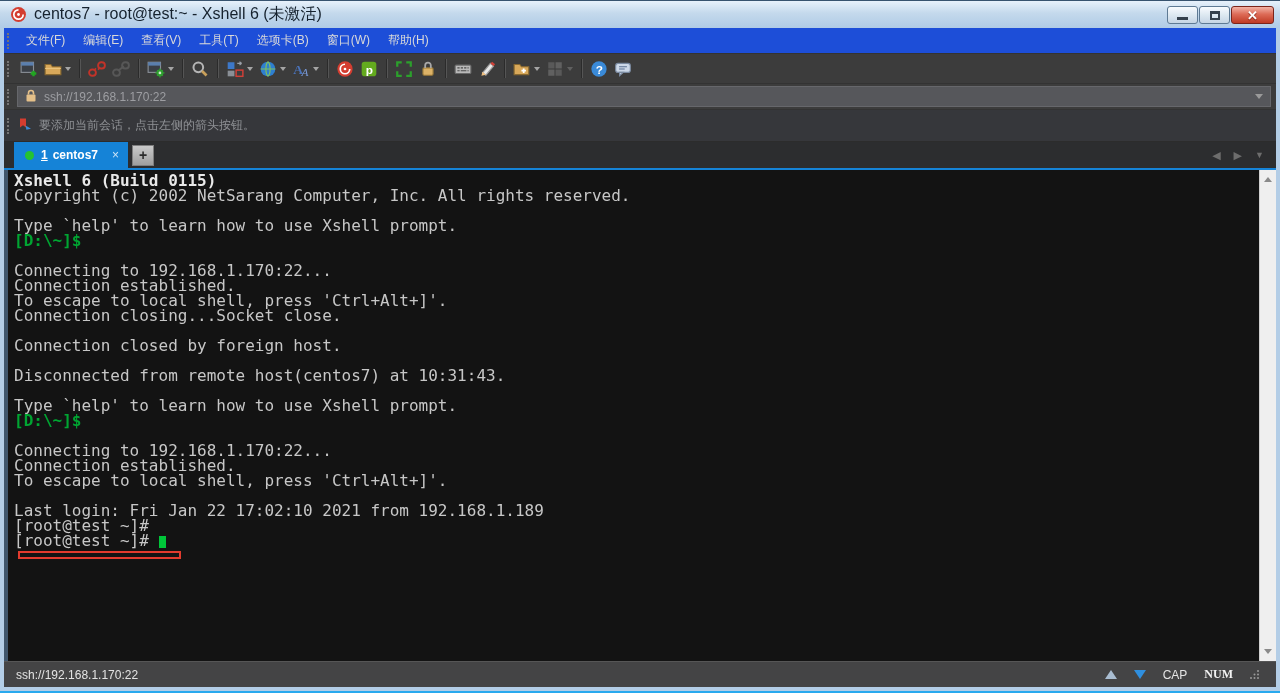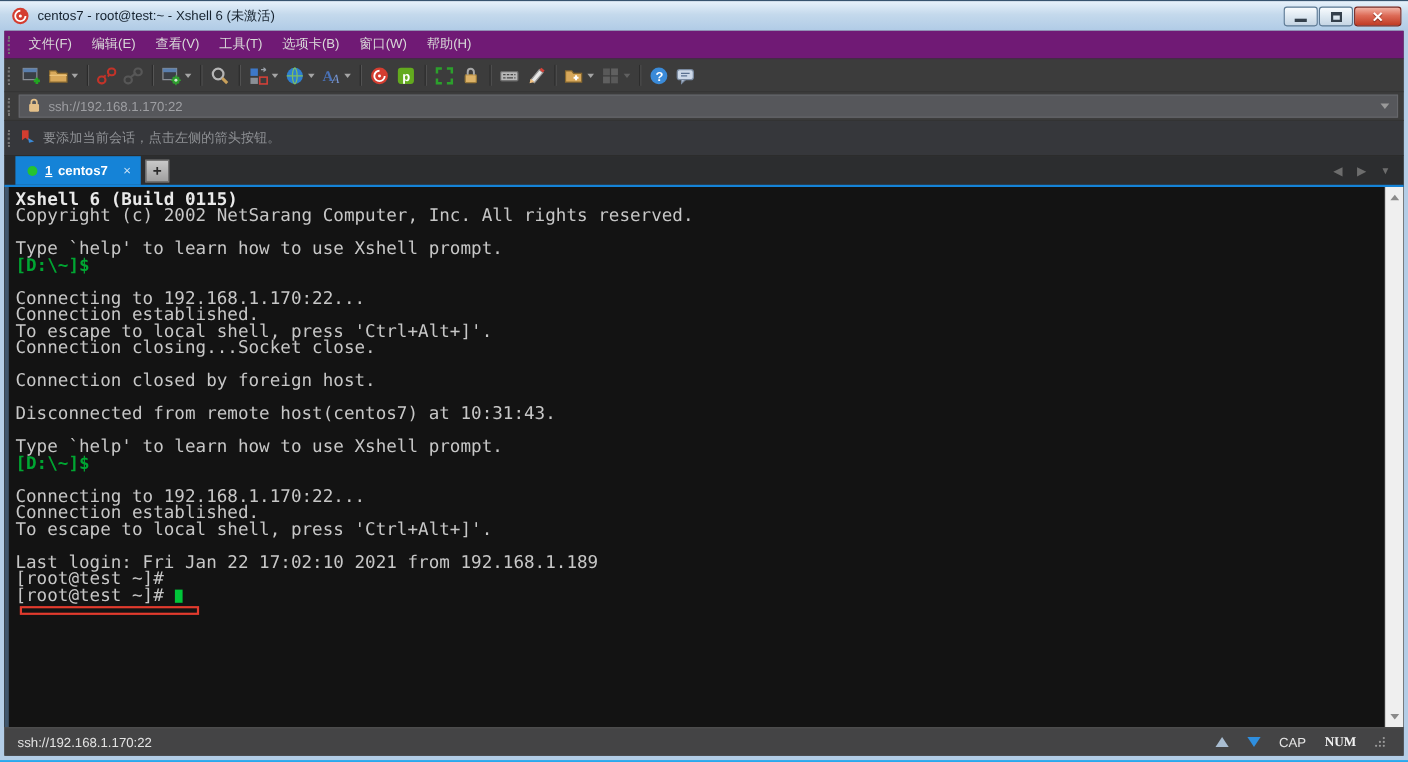--- a/index.html
+++ b/index.html
@@ -7,40 +7,40 @@
   body { font-family:"Liberation Sans",sans-serif; font-size:12px; }
 
   .window { position:relative; width:1280px; height:693px; background:#b3cde6; }
   .bottom-edge { position:absolute; left:0; right:0; bottom:0; height:2px; background:#29a9ee; }
 
   
   .titlebar { position:absolute; top:0; left:0; right:0; height:28px;
     background:linear-gradient(#e7f1fb,#c4d9ec 45%,#b0cbe6);
     border-top:1px solid #37536f; display:flex; align-items:center; padding:0 6px 0 10px; }
   .title-icon { width:17px; height:17px; margin-right:7px; flex:none; }
-  .title-text { color:#16222e; font-size:12px; white-space:nowrap; }
+  .title-text { color:#16222e; font-size:16px; white-space:nowrap; }
   .win-btns { margin-left:auto; display:flex; gap:1px; align-self:flex-start; margin-top:5px; }
   .win-btn { width:31px; height:18px; border:1px solid #5e7a94; border-radius:3px;
     background:linear-gradient(#f8fbfe,#dde8f1 50%,#c5d5e4);
     display:flex; align-items:center; justify-content:center; }
   .win-btn .g-min { width:11px; height:3px; background:#34404c; margin-top:7px; }
   .win-btn .g-max { width:10px; height:9px; border:2px solid #34404c; border-top-width:3px; }
   .win-btn.close { width:43px; border-color:#7c241a;
     background:linear-gradient(#f2b3a6,#dd6b57 45%,#c03a24); }
   .win-btn.close .g-x { color:#fff; font-weight:bold; font-size:13px; line-height:1;
     text-shadow:0 1px 1px #7a1f12; }
 
   
   .content { position:absolute; top:28px; left:4px; right:4px; bottom:6px;
     display:flex; flex-direction:column; background:#3c3c3c; }
 
   .grip { width:5px; height:16px; border-left:2px dotted #757575; margin:0 5px 0 3px; flex:none; }
 
   
-  .menubar { height:26px; display:flex; align-items:center; background:#701a75;
+  .menubar { height:26px; display:flex; align-items:center; background:#1d4ed8;
     border-bottom:1px solid #333; }
   .menu-item { padding:4px 9px; color:#d9d9d9; cursor:default; white-space:nowrap; }
 
   
   .toolbar { height:30px; display:flex; align-items:center; background:#3c3c3c;
     border-bottom:1px solid #333; }
   .tbtn { height:24px; display:flex; align-items:center; padding:0 3px; }
   .tbtn svg { width:18px; height:18px; }
   .tbtn.disabled { opacity:.35; filter:grayscale(1); }
   .caret { width:0; height:0; border-left:3px solid transparent; border-right:3px solid transparent;

